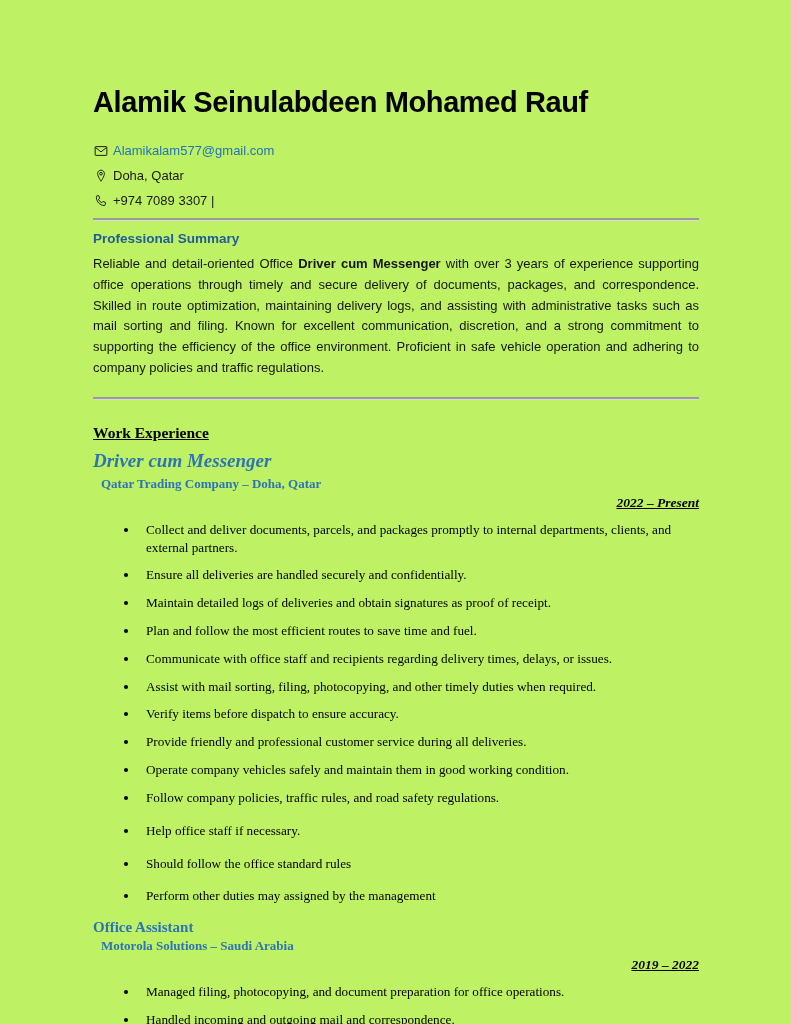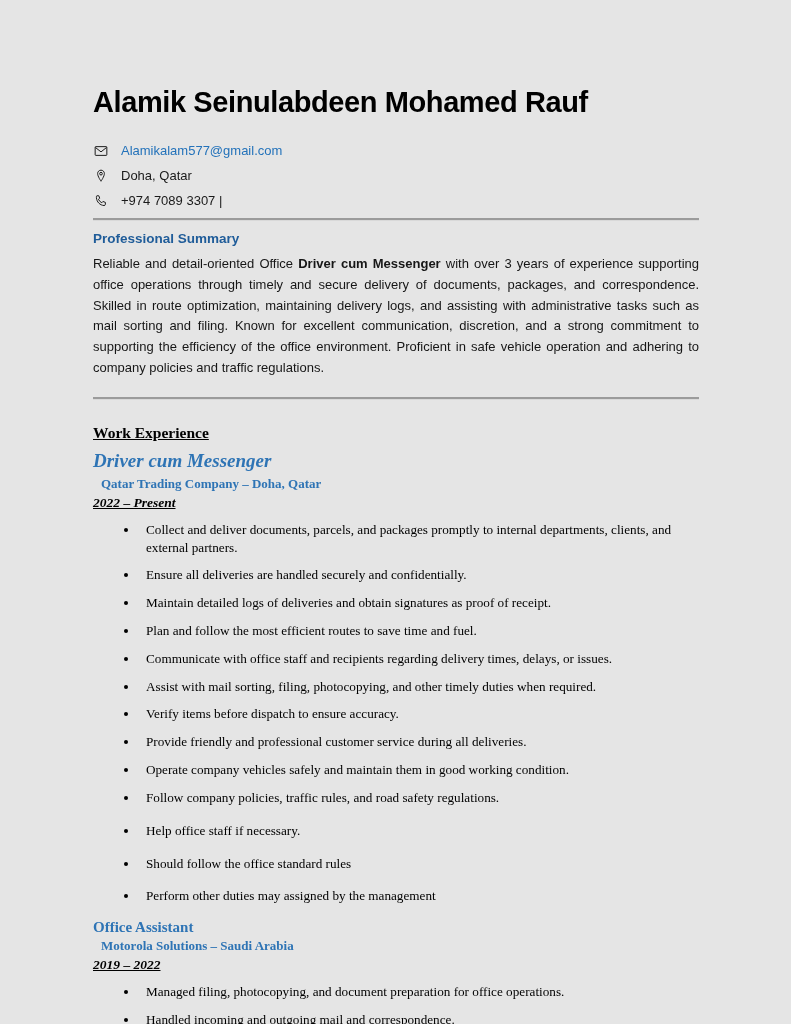--- a/index.html
+++ b/index.html
@@ -1,38 +1,38 @@
 <!DOCTYPE html>
 <html><head>
 <meta charset="utf-8">
 <style>
   html, body { margin: 0; padding: 0; background: #ffffff; }
   .page {
     width: 791px;
     height: 1024px;
     margin: 0 auto;
-    background: #e5e5e5;
+    background: #bef264;
     box-sizing: border-box;
     padding: 86px 92px 0 93px;
     font-family: "Liberation Sans", sans-serif;
     color: #1a1a1a;
     overflow: hidden;
   }
   .name {
     font-family: "Liberation Sans", sans-serif;
     font-size: 29px;
     font-weight: 700;
     color: #000000;
     letter-spacing: -0.4px;
     margin: 0 0 24px 0;
   }
   .contact-line {
     display: flex;
     align-items: center;
-    gap: 13px;
+    gap: 5px;
     font-size: 13px;
     margin: 0 0 10px 0;
     color: #1a1a1a;
   }
   .cicon { width: 15px; height: 15px; display: inline-flex; align-items: center; justify-content: center; flex: 0 0 15px; }
   .cicon svg { width: 14px; height: 14px; display: block; }
   .email-link { color: #2372BA; text-decoration: none; cursor: pointer; }
   .divider {
     border: none;
     height: 0;
@@ -86,20 +86,21 @@
     font-weight: bold;
   }
   .job-dates {
     font-family: "Liberation Serif", serif;
     font-size: 13.5px;
     font-weight: 700;
     font-style: italic;
     text-decoration: underline;
     color: #000000;
     margin: 0 0 10px 0;
+    text-align: right;
   }
   ul.bullets {
     list-style: disc;
     margin: 0 0 6px 0;
     padding-left: 46px;
   }
   ul.bullets li {
     font-family: "Liberation Serif", serif;
     font-size: 13.2px;
     line-height: 1.35;

